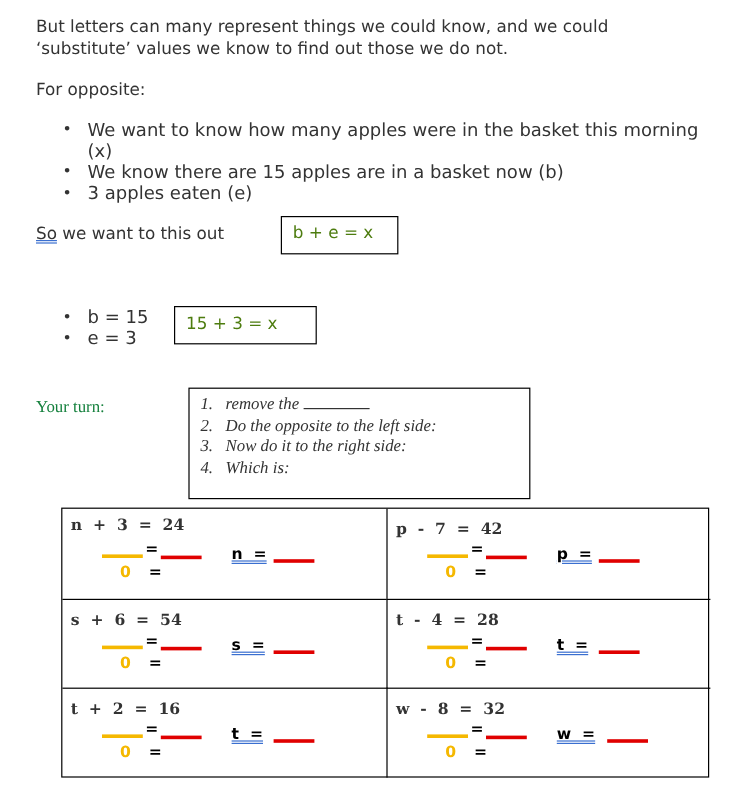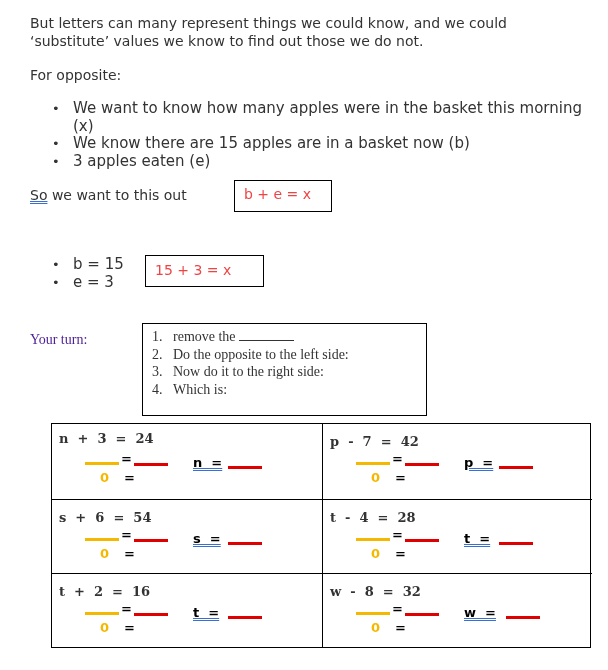--- a/index.html
+++ b/index.html
@@ -3,24 +3,24 @@
 <meta charset="utf-8">
 <style>
   html, body { margin: 0; padding: 0; background: #ffffff; }
   body { width: 608px; height: 670px; position: relative; overflow: hidden;
          font-family: "DejaVu Sans", sans-serif; color: #333333; }
   .abs { position: absolute; }
   .para { font-size: 14px; line-height: 18px; color: #333; }
   .bullet-list { position: absolute; left: 52px; margin: 0; padding: 0; list-style: none; font-size: 15px; color:#333; }
   .bullet-list li { position: relative; padding-left: 21px; line-height: 17.5px; }
   .bullet-list li::before { content: "\2022"; position: absolute; left: 0; top: 0; font-size: 13px; color:#333; }
-  .boxed { position: absolute; border: 1px solid #000; font-size: 14px; color:#ef4444; box-sizing: border-box; }
+  .boxed { position: absolute; border: 1px solid #000; font-size: 14px; color:#4d7c0f; box-sizing: border-box; }
   .underline-dbl { text-decoration: underline; text-decoration-style: double; text-decoration-color: #3a6fd0; }
   .serif { font-family: "DejaVu Serif", "Liberation Serif", serif; }
-  .steps { position: absolute; left: 142px; top: 323px; width: 285px; height: 93px; border: 1px solid #000; box-sizing: border-box; }
+  .steps { position: absolute; left: 157px; top: 323px; width: 285px; height: 93px; border: 1px solid #000; box-sizing: border-box; font-style: italic; }
   .steps ol { margin: 0; padding: 4px 0 0 9px; list-style: none; font-family: "Liberation Serif", serif; font-size: 14px; color:#333; }
   .steps li { line-height: 17.5px; }
   .steps .num { display: inline-block; width: 21px; }
   .blank-line { display: inline-block; width: 55px; border-bottom: 1px solid #333; height: 12px; vertical-align: baseline; }
 
   .grid { position: absolute; left: 29px; top: 423px; width: 540px; height: 225px; border: 1px solid #000; box-sizing: border-box; margin-left: 22px; }
   .cell { position: absolute; width: 270px; height: 75px; box-sizing: border-box; }
   .cell.c1 { left: 0; } .cell.c2 { left: 270px; border-left: 1px solid #000; }
   .cell.r1 { top: 0; } .cell.r2 { top: 75px; border-top: 1px solid #000; } .cell.r3 { top: 149px; border-top: 1px solid #000; }
   .eq { position: absolute; left: 7px; top: 7px; font-family: "DejaVu Serif", serif; font-weight: bold; font-size: 13px; color:#333; white-space: pre; }
@@ -58,21 +58,21 @@
 </div>
 
 <ul class="bullet-list" style="top:256px;">
   <li><span>b = 15</span></li>
   <li><span>e = 3</span></li>
 </ul>
 <div class="boxed" style="left:145px; top:255px; width:119px; height:32px; padding:6px 0 0 9px;">
   <span>15 + 3 = x</span>
 </div>
 
-<div class="abs serif" style="left:30px; top:332px; font-family:'Liberation Serif', serif; font-size:14px; color:#4c1d95;">Your turn:</div>
+<div class="abs serif" style="left:30px; top:332px; font-family:'Liberation Serif', serif; font-size:14px; color:#15803d;">Your turn:</div>
 
 <div class="steps">
   <ol>
     <li><span class="num">1.</span><span>remove the </span><span class="blank-line"></span></li>
     <li><span class="num">2.</span><span>Do the opposite to the left side:</span></li>
     <li><span class="num">3.</span><span>Now do it to the right side:</span></li>
     <li><span class="num">4.</span><span>Which is:</span></li>
   </ol>
 </div>
 

